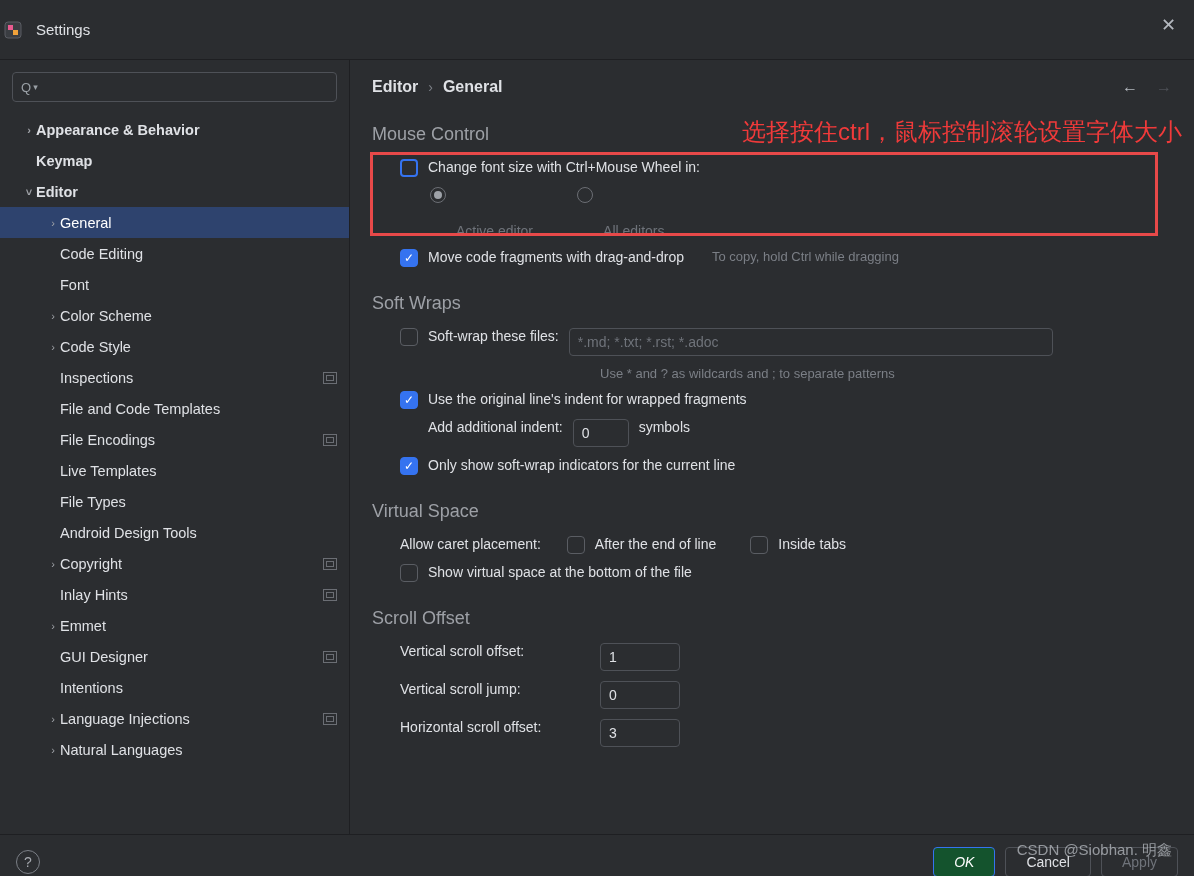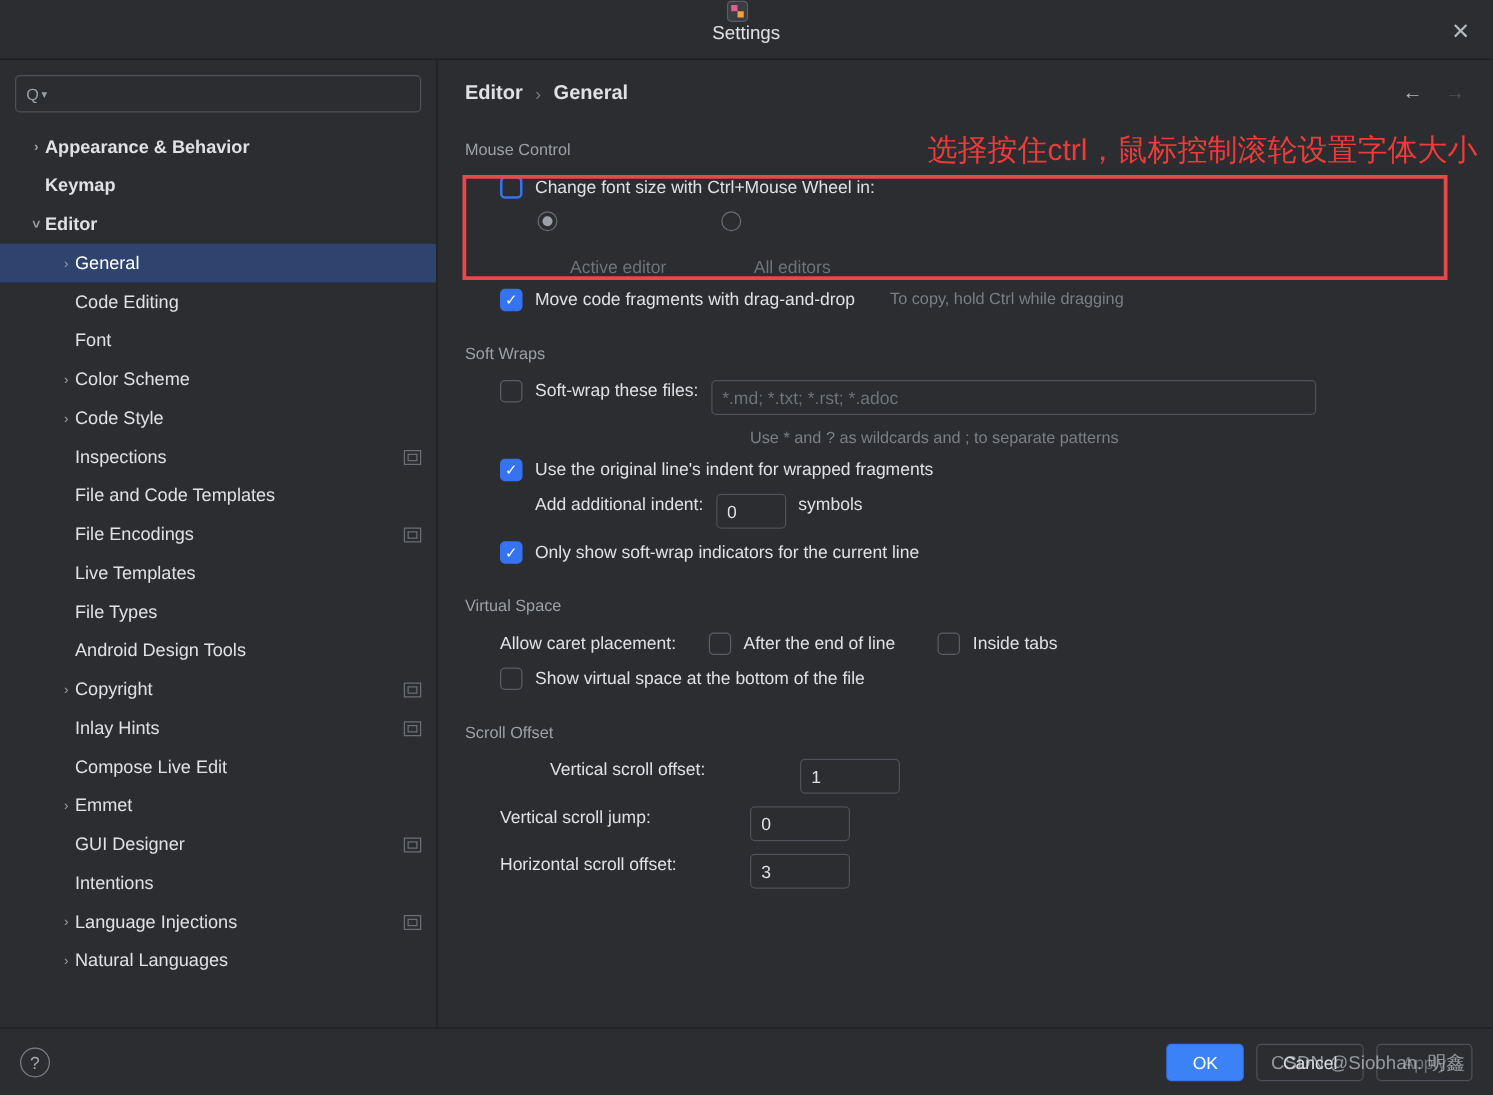--- a/index.html
+++ b/index.html
@@ -9,25 +9,24 @@
     background: #2b2d30;
     color: #dfe1e5;
     font-family: "Segoe UI", Arial, sans-serif;
     font-size: 14px;
     overflow: hidden;
     position: relative;
   }
   .titlebar {
     display: flex;
     align-items: center;
-    height: 48px;
+    height: 60px;
     padding: 0 4px;
     border-bottom: 1px solid #1e1f22;
     position: relative;
-    flex-direction: column;
   }
   .titlebar .logo-icon {
     width: 18px; height: 18px; margin-right: 14px;
     display: inline-flex; align-items: center; justify-content: center;
   }
   .titlebar .title { font-size: 15px; color: #dfe1e5; }
   .titlebar .close-x {
     position: absolute; right: 18px; top: 14px; font-size: 18px; color: #b4b8bf; cursor: pointer;
   }
   .body-area {
@@ -102,21 +101,21 @@
   .nav-arrows .arr { color: #b4b8bf; }
   .nav-arrows .arr.disabled { color: #4e5157; }
 
   .content {
     flex: 1; overflow-y: auto;
     padding: 0 22px 16px 22px;
     position: relative;
   }
   .section-title {
     color: #9da0a6;
-    font-size: 13px;
+    font-size: 18px;
     margin: 14px 0 14px 0;
   }
   .indent { padding-left: 28px; }
   .row { display: flex; margin: 10px 0; flex-wrap: wrap; gap: 8px 10px; }
   .cbox {
     width: 18px; height: 18px; border-radius: 4px;
     border: 1.5px solid #5a5d63;
     display: inline-flex; align-items: center; justify-content: center;
     flex-shrink: 0;
   }
@@ -181,21 +180,21 @@
     color: #a6a9af; font-size: 14px; cursor: pointer;
   }
   .footer-spacer { flex: 1; }
   .btn {
     height: 30px; padding: 0 20px;
     border-radius: 4px; border: 1px solid #4e5157;
     background: #2b2d30; color: #dfe1e5;
     font-size: 14px; cursor: pointer;
     margin-left: 10px;
   }
-  .btn.primary { background: #3b82f6; border-color: #3573f0; color: #fff; }
+  .btn.primary { background: #14532d; border-color: #3573f0; color: #fff; font-style: italic; }
   .btn.disabled { color: #6f737a; }
 
   .watermark {
     position: absolute; bottom: 16px; right: 22px;
     color: #c9cdd3aa; font-size: 15px;
     pointer-events: none;
   }
 </style>
 </head>
 <body>
@@ -280,24 +279,20 @@
         </div>
         <div class="tree-item lvl-1">
           <span class="chev">›</span>
           <span class="label">Copyright</span>
           <span class="badge"></span>
         </div>
         <div class="tree-item lvl-1">
           <span class="chev blank">›</span>
           <span class="label">Inlay Hints</span>
           <span class="badge"></span>
-        </div>
-        <div class="tree-item lvl-1">
-          <span class="chev blank">›</span>
-          <span class="label">Compose Live Edit</span>
         </div>
         <div class="tree-item lvl-1">
           <span class="chev">›</span>
           <span class="label">Emmet</span>
         </div>
         <div class="tree-item lvl-1">
           <span class="chev blank">›</span>
           <span class="label">GUI Designer</span>
           <span class="badge"></span>
         </div>
@@ -393,21 +388,21 @@
         </div>
         <div class="row">
           <span class="cbox"></span>
           <span>Show virtual space at the bottom of the file</span>
         </div>
       </div>
 
       <div class="section-title" style="margin-top:26px;">Scroll Offset</div>
       <div class="indent">
         <div class="row">
-          <span style="width:190px; display:inline-block;margin-left:40px;">Vertical scroll offset:</span>
+          <span style="width:190px; display:inline-block;">Vertical scroll offset:</span>
           <input class="tinput med" value="1" style="">
         </div>
         <div class="row">
           <span style="width:190px; display:inline-block;">Vertical scroll jump:</span>
           <input class="tinput med" value="0" style="">
         </div>
         <div class="row">
           <span style="width:190px; display:inline-block;">Horizontal scroll offset:</span>
           <input class="tinput med" value="3" style="">
         </div>

